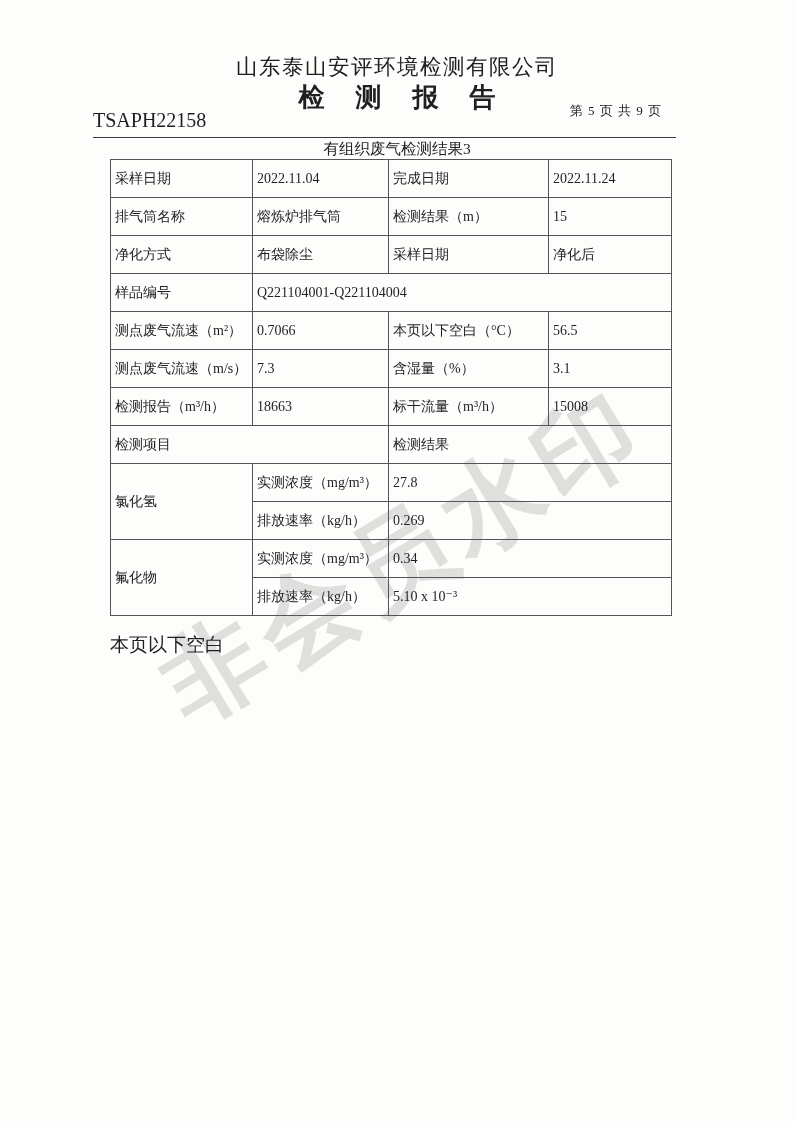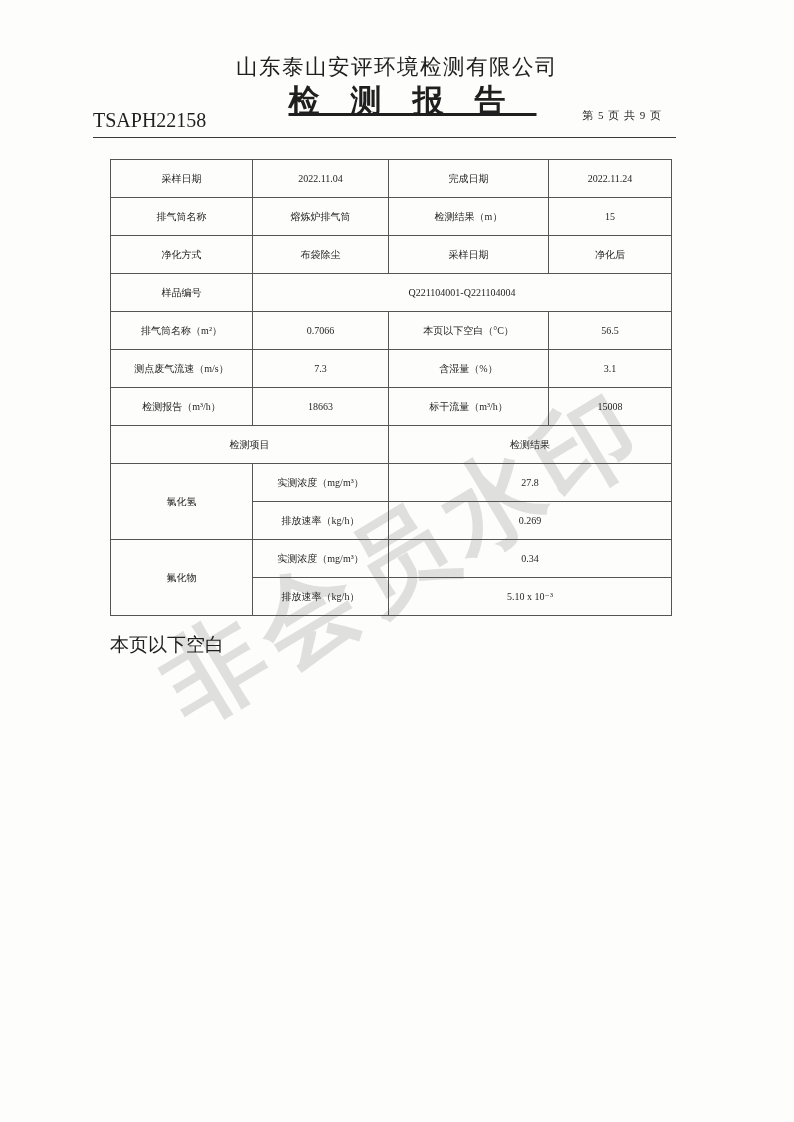--- a/index.html
+++ b/index.html
@@ -20,26 +20,26 @@
     font-weight: bold; font-size: 100px; letter-spacing: 8px;
     color: rgba(70, 70, 70, 0.16);
     white-space: nowrap; z-index: 1; user-select: none;
   }
   .company {
     position: absolute; top: 52px; left: 0; width: 100%;
     text-align: center; font-size: 21.5px; letter-spacing: 1.5px; z-index: 2;
   }
   .title {
     position: absolute; top: 80px; left: 0; width: 100%;
-    text-align: center; font-size: 31px; font-weight: 700;
-    letter-spacing: 31px; padding-left: 31px; box-sizing: border-box; z-index: 2; text-decoration: underline;
+    text-align: center; font-size: 26px; font-weight: 700;
+    letter-spacing: 31px; padding-left: 31px; box-sizing: border-box; z-index: 2;
   }
   .pageinfo {
-    position: absolute; top: 108px; right: 132px;
-    font-size: 11px; letter-spacing: 1px; z-index: 2;
+    position: absolute; top: 102px; right: 132px;
+    font-size: 13px; letter-spacing: 1px; z-index: 2;
   }
   .reportno {
     position: absolute; top: 109px; left: 93px;
     font-size: 20px; z-index: 2;
   }
   .rule {
     position: absolute; top: 137px; left: 93px; width: 583px;
     border-top: 1.6px solid #3a3a3a; z-index: 2;
   }
   .tabletitle {
@@ -47,41 +47,42 @@
     text-align: center; font-size: 15.5px; z-index: 2;
   }
   table.report {
     position: absolute; top: 159px; left: 110px; width: 561px;
     border-collapse: collapse; table-layout: fixed;
     background: transparent; z-index: 2;
     border: 1.5px solid #3a3a3a;
   }
   table.report td {
     border: 1px solid #555555;
-    text-align: center; vertical-align: middle;
-    font-size: 10px; height: 37px; padding: 0 10px;
+    vertical-align: middle;
+    font-size: 14px; height: 37px; padding: 0 4px;
     overflow: hidden; white-space: nowrap;
   }
   .footnote {
     position: absolute; top: 632px; left: 110px;
     font-size: 19px; z-index: 2;
   }
 </style>
 </head>
 <body>
 
 <div class="page">
 
   <div class="watermark">非会员水印</div>
 
   <div class="company">山东泰山安评环境检测有限公司</div>
   <div class="title">检测报告</div>
   <div class="pageinfo">第 5 页 共 9 页</div>
   <div class="reportno">TSAPH22158</div>
   <div class="rule"></div>
+  <div class="tabletitle">有组织废气检测结果3</div>
 
   <table class="report">
     <colgroup>
       <col style="width:142px">
         <col style="width:136px">
         <col style="width:160px">
         <col style="width:123px">
     </colgroup>
     <tbody>
       <tr>
@@ -100,21 +101,21 @@
         <td>净化方式</td>
         <td>布袋除尘</td>
         <td>采样日期</td>
         <td>净化后</td>
       </tr>
       <tr>
         <td>样品编号</td>
         <td colspan="3">Q221104001-Q221104004</td>
       </tr>
       <tr>
-        <td>排气筒名称（m²）</td>
+        <td>测点废气流速（m²）</td>
         <td>0.7066</td>
         <td>本页以下空白（°C）</td>
         <td>56.5</td>
       </tr>
       <tr>
         <td>测点废气流速（m/s）</td>
         <td>7.3</td>
         <td>含湿量（%）</td>
         <td>3.1</td>
       </tr>

